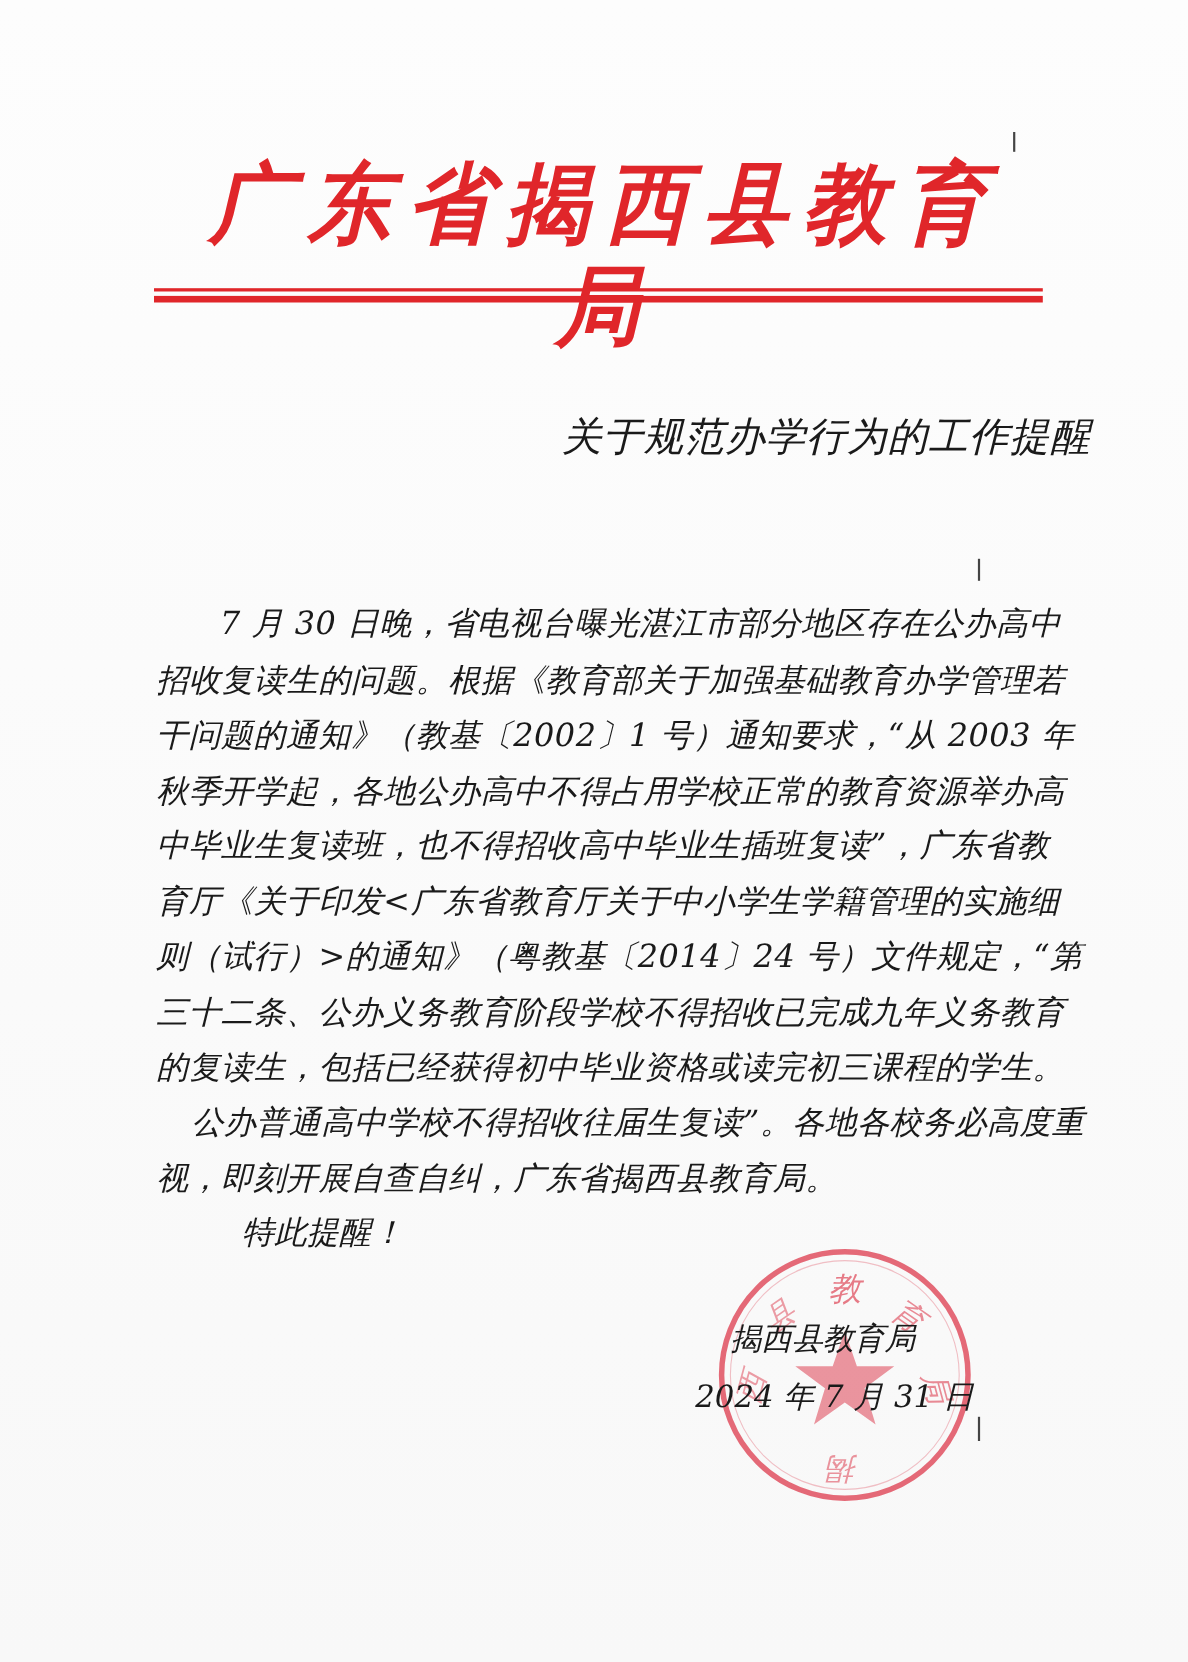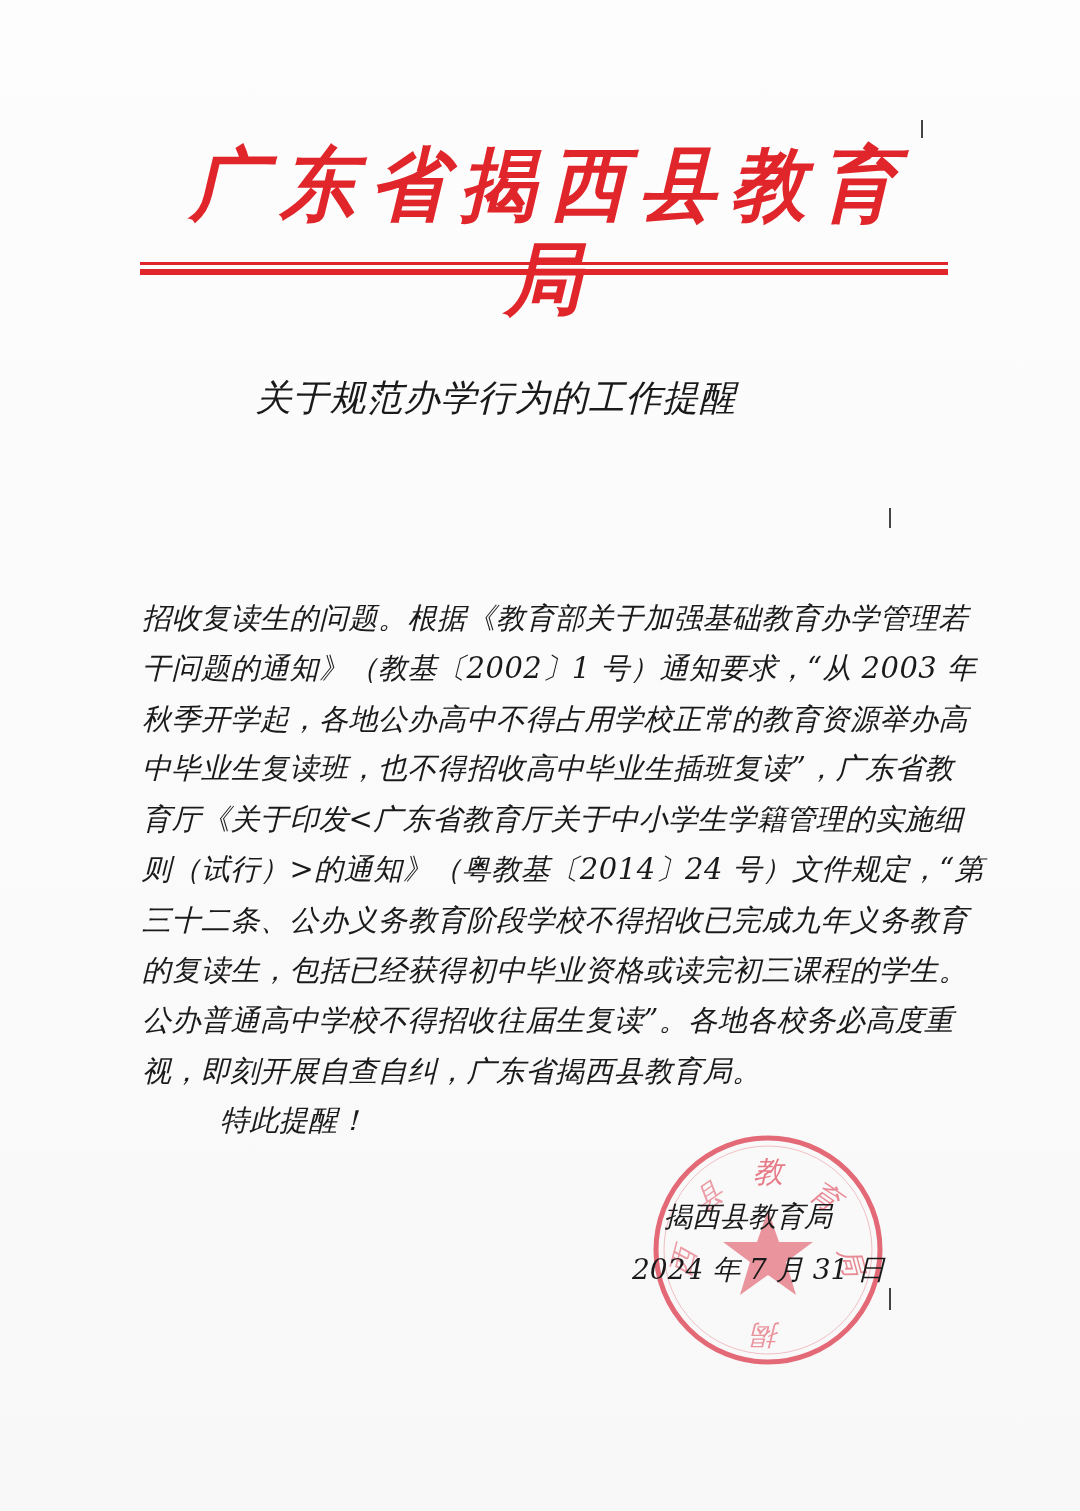--- a/index.html
+++ b/index.html
@@ -12,21 +12,21 @@
     .page { position: absolute; inset: 0; background: linear-gradient(180deg,#fdfdfd 0%,#f8f8f8 100%); font-style: italic; }
     .letterhead {
       position: absolute; left: 150px; top: 140px; width: 800px; height: 90px;
       color: #e0262a; font-family: "DejaVu Serif", serif; font-weight: bold;
       font-size: 76px; line-height: 90px; letter-spacing: 14px; text-align: center;
       transform: scaleY(1.05);
     }
     .rule-thin { position: absolute; left: 140px; top: 262px; width: 808px; height: 3px; background: #e0262a; }
     .rule-thick { position: absolute; left: 140px; top: 269px; width: 808px; height: 6px; background: #e0262a; }
     .title {
-      position: absolute; left: 0; top: 370px; width: 992px; text-align: center;
+      position: absolute; left: 0; top: 370px; width: 992px; text-align: right;
       font-size: 36px; line-height: 56px; color: #1a1a1a; letter-spacing: 1px;
     }
     .line {
       position: absolute; left: 142px; width: 800px;
       font-size: 29px; line-height: 40px; white-space: nowrap;
       text-align: justify; text-align-last: justify; letter-spacing: 0.5px;
     }
     .line.short { text-align-last: left; }
     .line.indent { left: 200px; width: 742px; }
     .seal { position: absolute; left: 648px; top: 1130px; width: 240px; height: 240px; }
@@ -42,29 +42,30 @@
   <div class="rule-thin"></div>
   <div class="rule-thick"></div>
 
   <div class="margin-mark" style="left:921px; top:120px; height:18px;"></div>
   <div class="margin-mark" style="left:889px; top:508px; height:20px;"></div>
   <div class="margin-mark" style="left:889px; top:1288px; height:22px;"></div>
 
   <div class="title">关于规范办学行为的工作提醒</div>
 
 
+  <div class="line indent" style="top:546px;">7 月 30 日晚，省电视台曝光湛江市部分地区存在公办高中</div>
   <div class="line" style="top:598px;">招收复读生的问题。根据《教育部关于加强基础教育办学管理若</div>
   <div class="line" style="top:648px;">干问题的通知》（教基〔2002〕1 号）通知要求，“从 2003 年</div>
   <div class="line" style="top:699px;">秋季开学起，各地公办高中不得占用学校正常的教育资源举办高</div>
   <div class="line" style="top:748px;">中毕业生复读班，也不得招收高中毕业生插班复读”，广东省教</div>
   <div class="line" style="top:799px;">育厅《关于印发&lt;广东省教育厅关于中小学生学籍管理的实施细</div>
   <div class="line" style="top:849px;">则（试行）&gt;的通知》（粤教基〔2014〕24 号）文件规定，“第</div>
   <div class="line" style="top:900px;">三十二条、公办义务教育阶段学校不得招收已完成九年义务教育</div>
   <div class="line" style="top:950px;">的复读生，包括已经获得初中毕业资格或读完初三课程的学生。</div>
-  <div class="line" style="top:1000px;">公办普通高中学校不得招收往届生复读”。各地各校务必高度重</div>
+  <div class="line" style="top:1000px;margin-left:32px;">公办普通高中学校不得招收往届生复读”。各地各校务必高度重</div>
   <div class="line short" style="top:1051px;">视，即刻开展自查自纠，广东省揭西县教育局。</div>
 
   <div class="line short indent" style="top:1100px;margin-left:20px;">特此提醒！</div>
 
   <svg class="seal" viewBox="0 0 240 240">
     <circle cx="120" cy="120" r="112" fill="none" stroke="#e05060" stroke-width="5" opacity="0.85"></circle>
     <circle cx="120" cy="120" r="104" fill="none" stroke="#e05060" stroke-width="1" opacity="0.35"></circle>
     <polygon points="120,80 131,112 165,112 138,132 148,165 120,145 92,165 102,132 75,112 109,112" fill="#e05060" opacity="0.6"></polygon>
     <text x="120" y="52" text-anchor="middle" font-size="30" fill="#e05060" opacity="0.75" font-family="DejaVu Serif, serif">教</text>
     <text x="172" y="74" text-anchor="middle" font-size="28" fill="#e05060" opacity="0.65" font-family="DejaVu Serif, serif" transform="rotate(35 172 74)">育</text>

